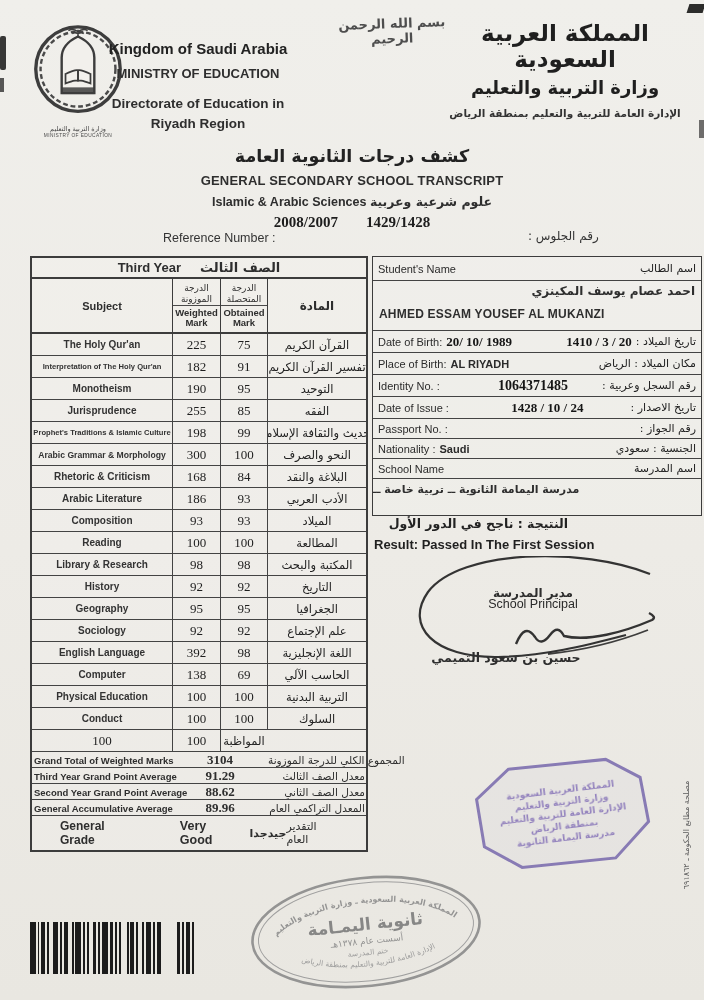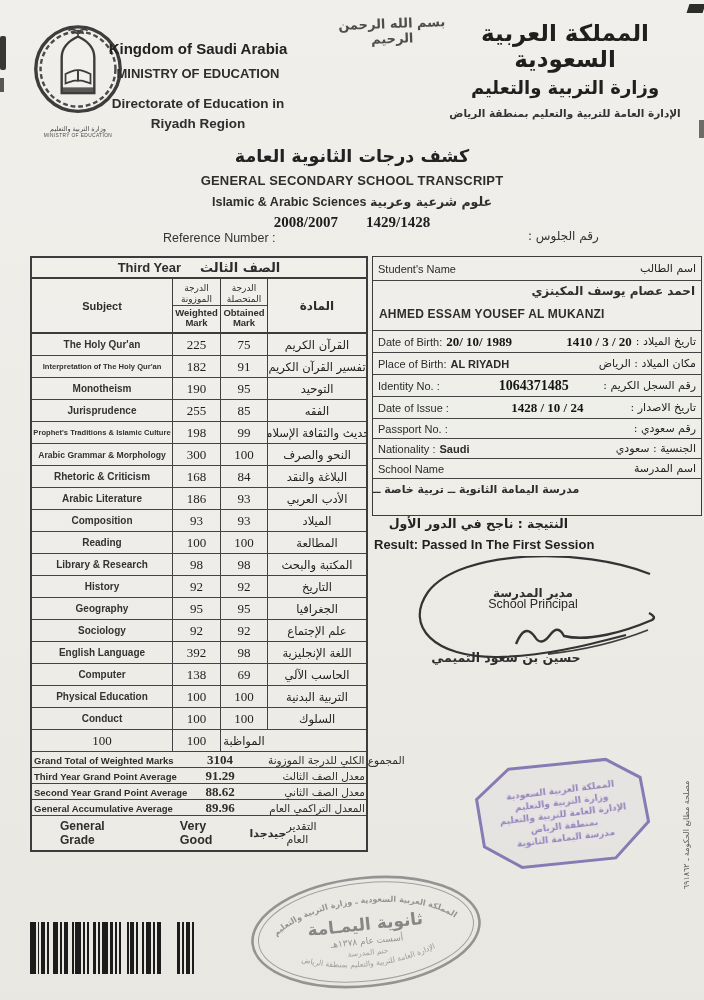--- a/index.html
+++ b/index.html
@@ -521,30 +521,30 @@
     <div class="srow2" style="height:22px">
       <span class="grp">
         <span class="en-l">Place of Birth:</span>
         <span class="en-l b">AL RIYADH</span>
       </span>
       <span class="ar-l ar" dir="rtl">مكان الميلاد : الرياض</span>
     </div>
     <div class="srow2" style="height:22px">
       <span class="en-l" style="width:86px">Identity No. :</span>
       <span class="val" style="font-size:14px">1064371485</span>
-      <span class="ar-l ar" dir="rtl">رقم السجل الكريم :</span>
+      <span class="ar-l ar" dir="rtl">رقم السجل وعربية :</span>
     </div>
     <div class="srow2" style="height:22px">
       <span class="en-l" style="width:86px">Date of Issue :</span>
       <span class="val">1428 / 10 / 24</span>
       <span class="ar-l ar" dir="rtl">تاريخ الاصدار :</span>
     </div>
     <div class="srow2" style="height:20px">
       <span class="en-l">Passport No. :</span>
-      <span class="ar-l ar" dir="rtl">رقم سعودي :</span>
+      <span class="ar-l ar" dir="rtl">رقم الجواز :</span>
     </div>
     <div class="srow2" style="height:20px">
       <span class="grp">
         <span class="en-l">Nationality :</span>
         <span class="en-l b">Saudi</span>
       </span>
       <span class="ar-l ar" dir="rtl">الجنسية : سعودي</span>
     </div>
     <div class="srow2" style="height:20px">
       <span class="en-l">School Name</span>

